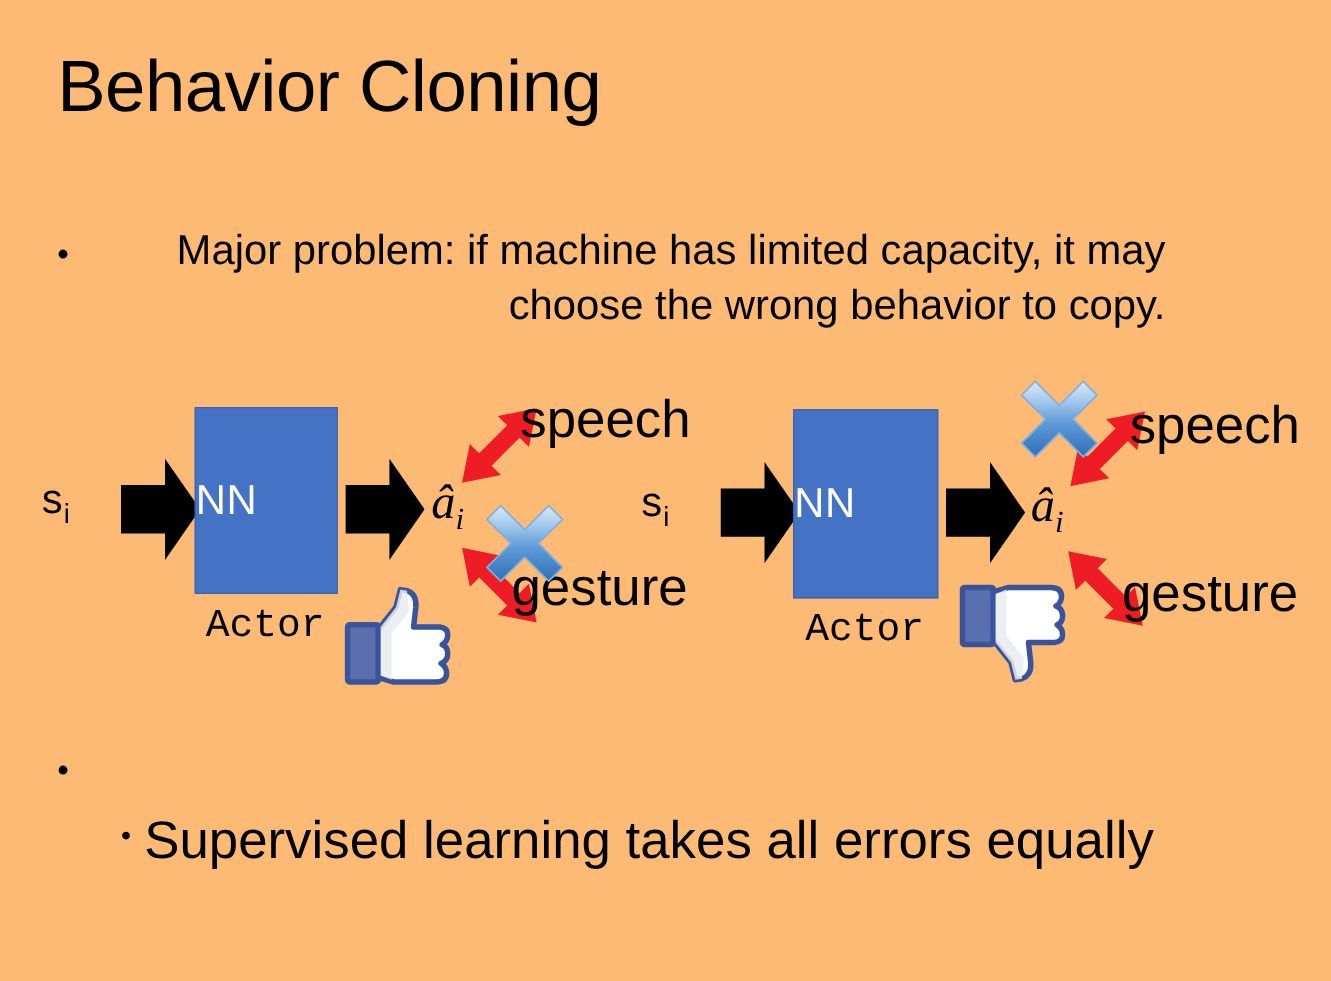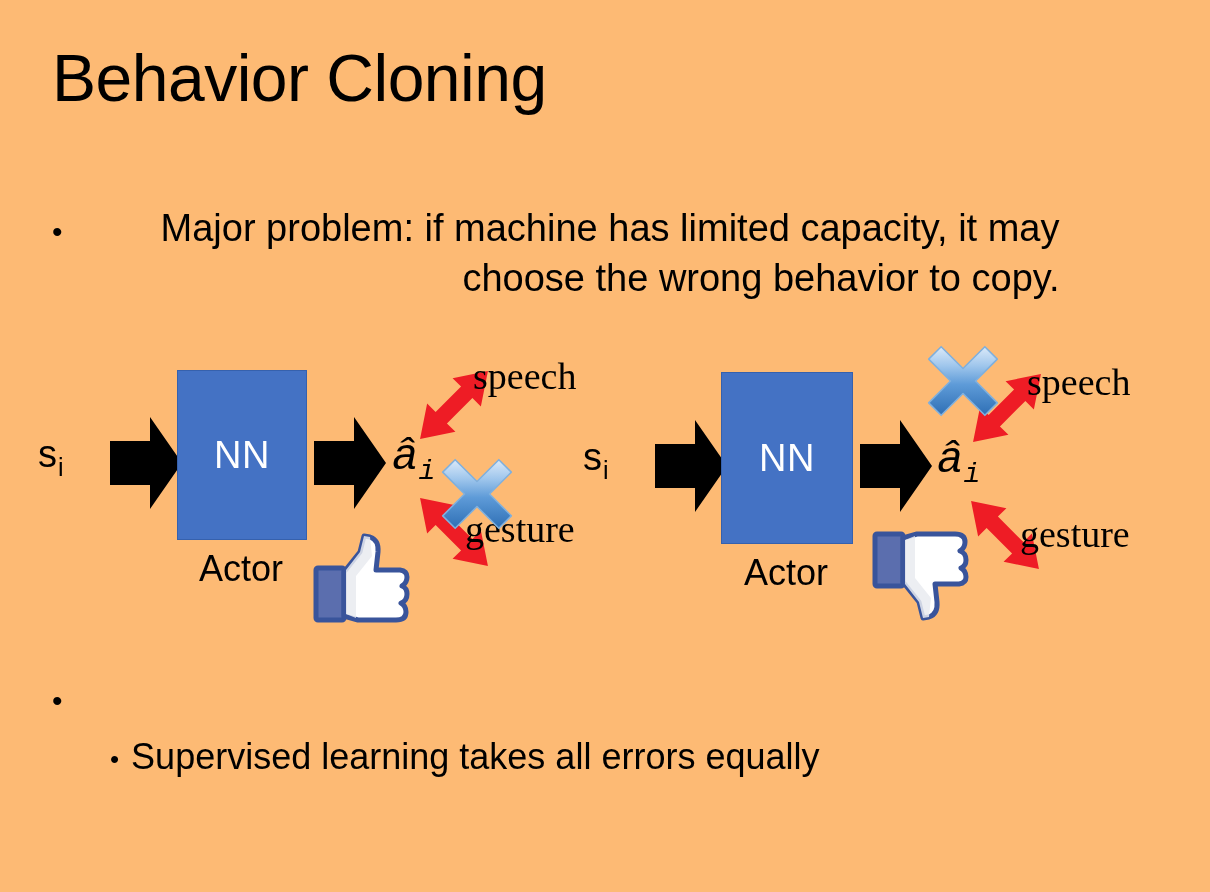--- a/index.html
+++ b/index.html
@@ -50,21 +50,21 @@
     line-height: 1.32;
     color: #000000;
   }
 
   #bullet-top { left: 52px; top: 203px; width: 1060px; }
   #bullet-top .bullet-text { max-width: 985px; text-align: right; }
 
   #bullet-bottom-1 { left: 52px; top: 672px; width: 1120px; }
   #bullet-bottom-2 { left: 110px; top: 733px; width: 1080px; }
   #bullet-bottom-2 .bullet-dot { font-size: 26px; margin-top: 13px; }
-  #bullet-bottom-2 .bullet-text { font-size: 36px; }
+  #bullet-bottom-2 .bullet-text { font-size: 48px; }
 
   
   .diagram {
     position: absolute;
     top: 330px;
     width: 600px;
     height: 310px;
   }
   #diagram-left  { left: 10px; }
   #diagram-right { left: 565px; }
@@ -93,42 +93,41 @@
   }
   .block-arrow svg { display: block; width: 100%; height: 100%; }
 
   
   .nn-box {
     position: absolute;
     background: #4472C4;
     border: 1px solid #3661ad;
     display: flex;
     align-items: center;
-    justify-content: center;
   }
   .nn-box .nn-label {
     color: #ffffff;
     font-family: "Liberation Sans", sans-serif;
     font-size: 38px;
     font-weight: 400;
     letter-spacing: 0.5px;
   }
   .actor-label {
     position: absolute;
-    font-family: Liberation Sans, sans-serif;
+    font-family: Liberation Mono, monospace;
     font-size: 36px;
     color: #000000;
     white-space: nowrap;
     text-align: center;
   }
 
   
   .action-label {
     position: absolute;
-    font-family: Liberation Mono, monospace;
+    font-family: Liberation Serif, serif;
     font-style: italic;
     font-size: 44px;
     color: #000000;
     line-height: 1;
     white-space: nowrap;
   }
   .action-label .sub {
     font-size: 28px;
     vertical-align: sub;
     font-style: italic;
@@ -138,22 +137,22 @@
   .red-arrow {
     position: absolute;
     width: 120px;
     height: 120px;
   }
   .red-arrow svg { display: block; width: 100%; height: 100%; }
 
   
   .modality-label {
     position: absolute;
-    font-family: Liberation Serif, serif;
-    font-size: 38px;
+    font-family: Liberation Sans, sans-serif;
+    font-size: 48px;
     color: #000000;
     white-space: nowrap;
   }
 
   
   .blue-x {
     position: absolute;
     width: 78px;
     height: 78px;
   }

